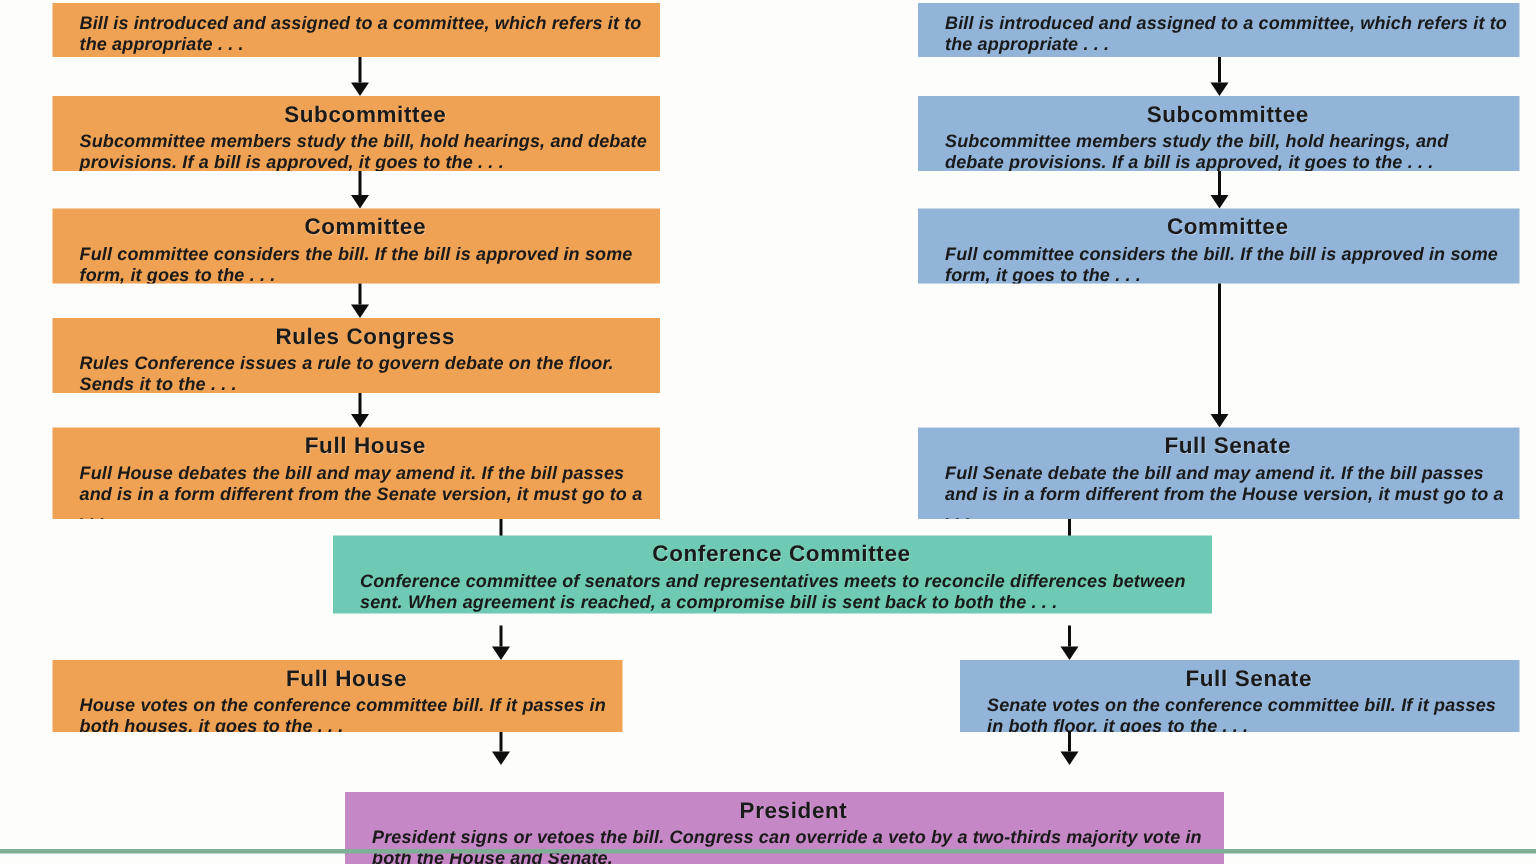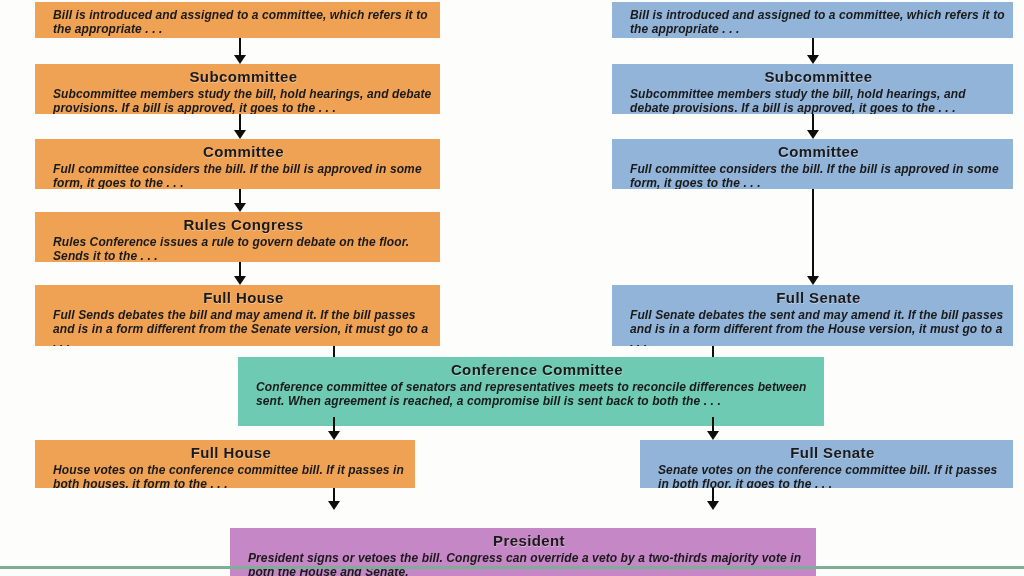--- a/index.html
+++ b/index.html
@@ -120,21 +120,21 @@
     <span class="body">Rules Conference issues a rule to govern debate on the floor. Sends it to the . . .</span>
   </div>
 
   <div class="arrow" style="left:233px; top:262px; width:14px; height:23px;">
     <div class="shaft" style="height:14px;"></div>
     <div class="head"></div>
   </div>
 
   <div class="box orange" style="left:35px; top:285px; width:405px; height:61px;">
     <span class="title">Full House</span>
-    <span class="body">Full Sends debates the bill and may amend it. If the bill passes and is in a form different from the Senate version, it must go to a . . .</span>
+    <span class="body">Full House debates the bill and may amend it. If the bill passes and is in a form different from the Senate version, it must go to a . . .</span>
   </div>
 
   <div class="arrow" style="left:327px; top:346px; width:14px; height:23px;">
     <div class="shaft" style="height:14px;"></div>
     <div class="head"></div>
   </div>
 
   <div class="box blue no-title" style="left:612px; top:2px; width:401px; height:36px;">
     <span class="body">Bill is introduced and assigned to a committee, which refers it to the appropriate . . .</span>
   </div>
@@ -159,46 +159,46 @@
     <span class="body">Full committee considers the bill. If the bill is approved in some form, it goes to the . . .</span>
   </div>
 
   <div class="arrow" style="left:806px; top:189px; width:14px; height:96px;">
     <div class="shaft" style="height:87px;"></div>
     <div class="head"></div>
   </div>
 
   <div class="box blue" style="left:612px; top:285px; width:401px; height:61px;">
     <span class="title">Full Senate</span>
-    <span class="body">Full Senate debates the sent and may amend it. If the bill passes and is in a form different from the House version, it must go to a . . .</span>
+    <span class="body">Full Senate debate the bill and may amend it. If the bill passes and is in a form different from the House version, it must go to a . . .</span>
   </div>
 
   <div class="arrow" style="left:706px; top:346px; width:14px; height:23px;">
     <div class="shaft" style="height:14px;"></div>
     <div class="head"></div>
   </div>
 
-  <div class="box teal" style="left:238px; top:357px; width:586px; height:69px;">
+  <div class="box teal" style="left:222px; top:357px; width:586px; height:52px;">
     <span class="title">Conference Committee</span>
     <span class="body">Conference committee of senators and representatives meets to reconcile differences between sent. When agreement is reached, a compromise bill is sent back to both the . . .</span>
   </div>
 
   <div class="arrow" style="left:327px; top:417px; width:14px; height:23px;">
     <div class="shaft" style="height:14px;"></div>
     <div class="head"></div>
   </div>
 
   <div class="arrow" style="left:706px; top:417px; width:14px; height:23px;">
     <div class="shaft" style="height:14px;"></div>
     <div class="head"></div>
   </div>
 
   <div class="box orange" style="left:35px; top:440px; width:380px; height:48px;">
     <span class="title">Full House</span>
-    <span class="body">House votes on the conference committee bill. If it passes in both houses, it form to the . . .</span>
+    <span class="body">House votes on the conference committee bill. If it passes in both houses, it goes to the . . .</span>
   </div>
 
   <div class="box blue" style="left:640px; top:440px; width:373px; height:48px;">
     <span class="title">Full Senate</span>
     <span class="body">Senate votes on the conference committee bill. If it passes in both floor, it goes to the . . .</span>
   </div>
 
   <div class="arrow" style="left:327px; top:488px; width:14px; height:22px;">
     <div class="shaft" style="height:13px;"></div>
     <div class="head"></div>

